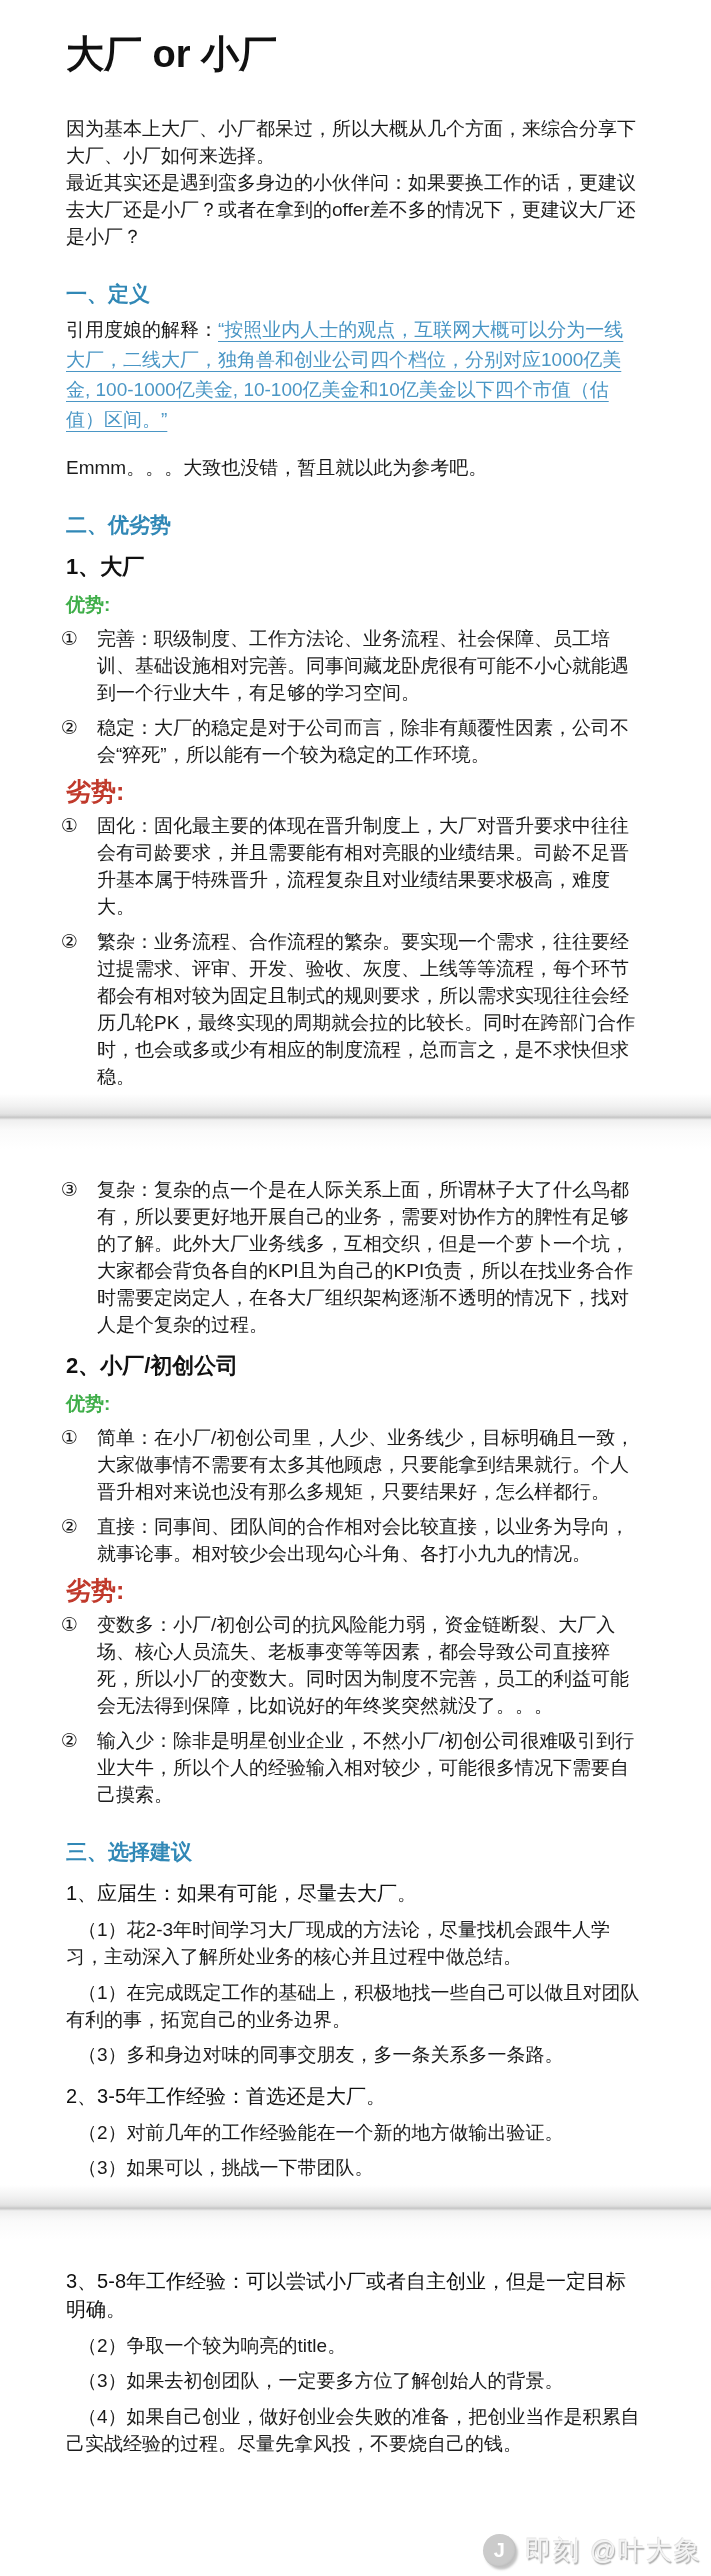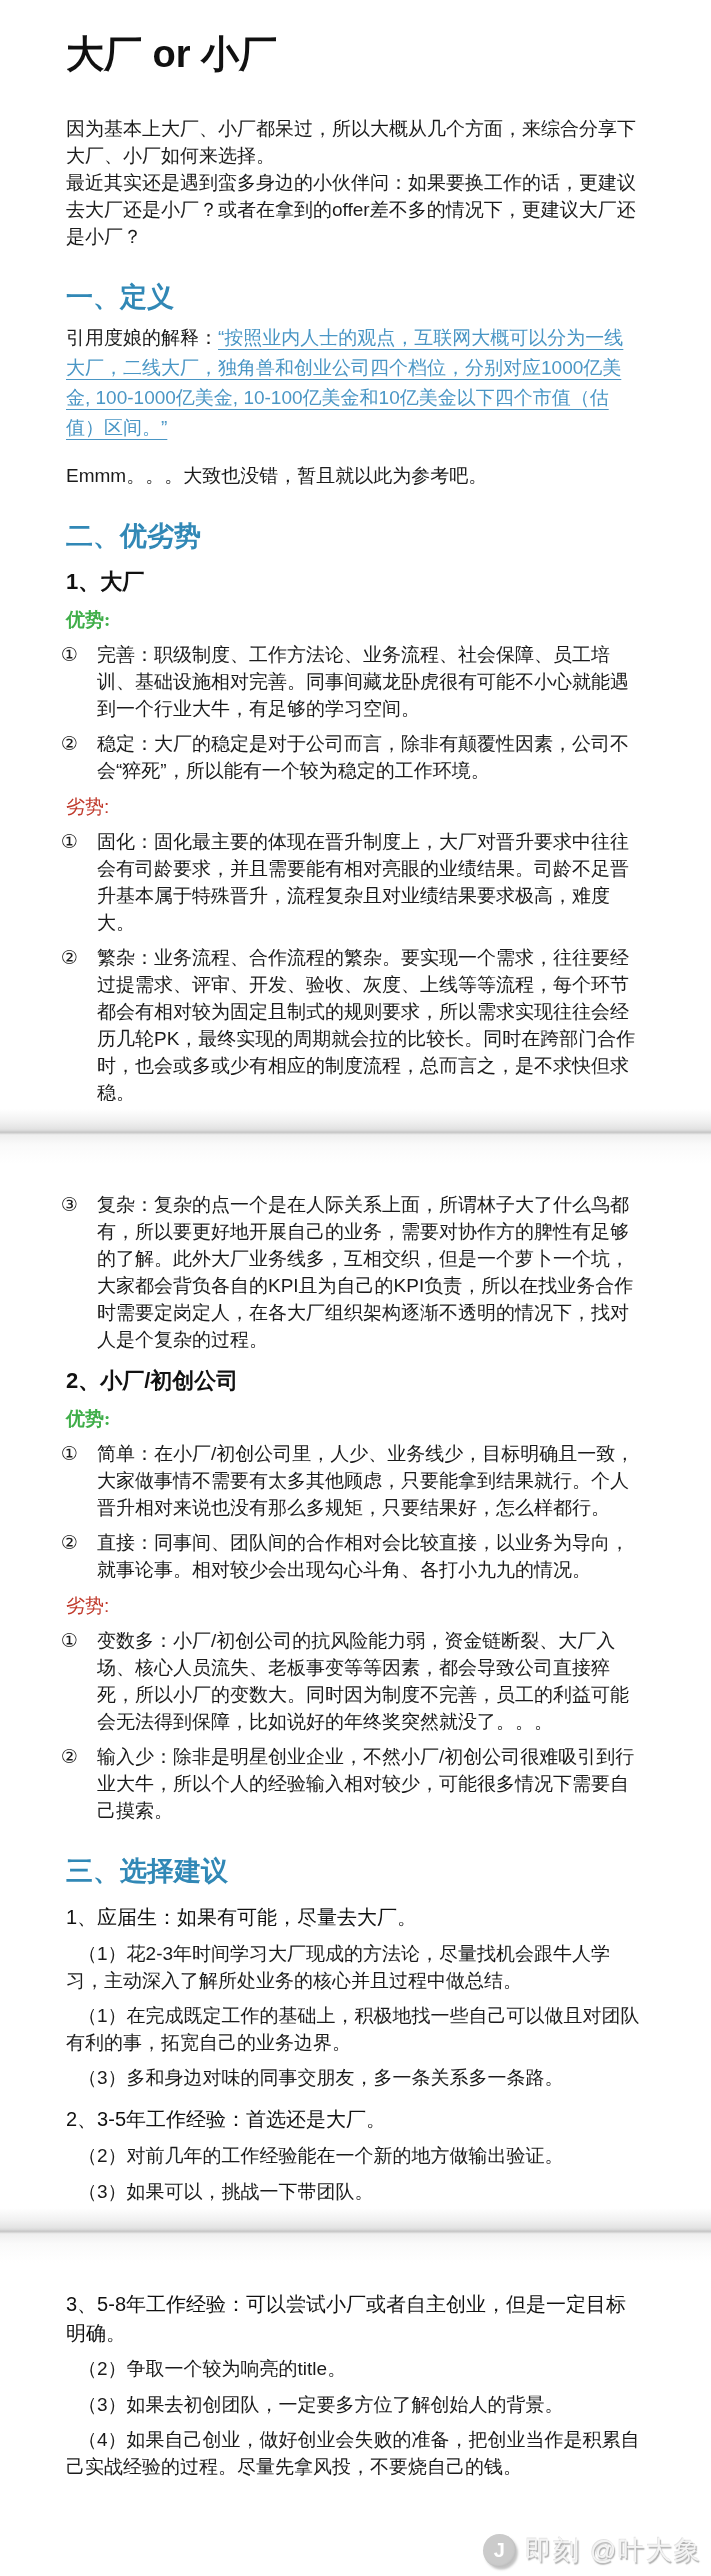--- a/index.html
+++ b/index.html
@@ -8,32 +8,32 @@
     font-family:"Liberation Sans","DejaVu Sans",sans-serif;
     color:var(--body-text,#1b1b1b);
   }
   .content { padding:0 70px 0 66px; position:relative; z-index:1; }
 
   .doc-title { font-size:38px; font-weight:bold; line-height:1.28; margin:30px 0 4px; color:#111; }
 
   .intro { margin-top:36px; }
   .body-text, .intro p { font-size:19px; line-height:27px; margin:0; }
 
-  h2.sec { font-size:27px; font-weight:bold; color:var(--heading-blue,#3188b6); margin:30px 0 0; line-height:1.3; }
+  h2.sec { font-size:21px; font-weight:bold; color:var(--heading-blue,#3188b6); margin:30px 0 0; line-height:1.3; }
 
   .quote-para { margin-top:8.3px; font-size:19px; line-height:30px; }
   a.qlink {
     color:var(--link-blue,#4a96c5); text-decoration:underline;
     text-decoration-thickness:1.2px; text-underline-offset:4.7px; cursor:pointer;
   }
 
   h3.sub { font-size:22px; font-weight:bold; margin:13px 0 0; line-height:1.35; color:#111; }
 
-  .adv-label { font-size:19px; font-weight:bold; margin:9.5px 0 0; line-height:27px; color:var(--advantage-green,#3fae49);font-family:Liberation Serif, serif; }
-  .dis-label { font-size:19px; font-weight:normal; margin:9.5px 0 0; line-height:27px; color:var(--disadvantage-red,#c0392b); }
+  .adv-label { font-size:19px; font-weight:bold; margin:9.5px 0 0; line-height:27px; color:var(--advantage-green,#3fae49); }
+  .dis-label { font-size:25px; font-weight:bold; margin:9.5px 0 0; line-height:27px; color:var(--disadvantage-red,#c0392b); }
 
   .num-item { position:relative; padding-left:31px; margin-top:7.7px; font-size:19px; line-height:27px; }
   .num-item .marker { position:absolute; left:-5.3px; top:0; }
 
   h4.advice-h { font-size:20px; font-weight:normal; margin:14.2px 0 0; line-height:28.5px; color:#111; }
   .pt { font-size:19px; line-height:27px; margin:8.3px 0 0; text-indent:12px; }
 
   .seam {
     height:55px; margin:3.6px -70px 0 -66px; position:relative; z-index:0;
     background:linear-gradient(to bottom,

